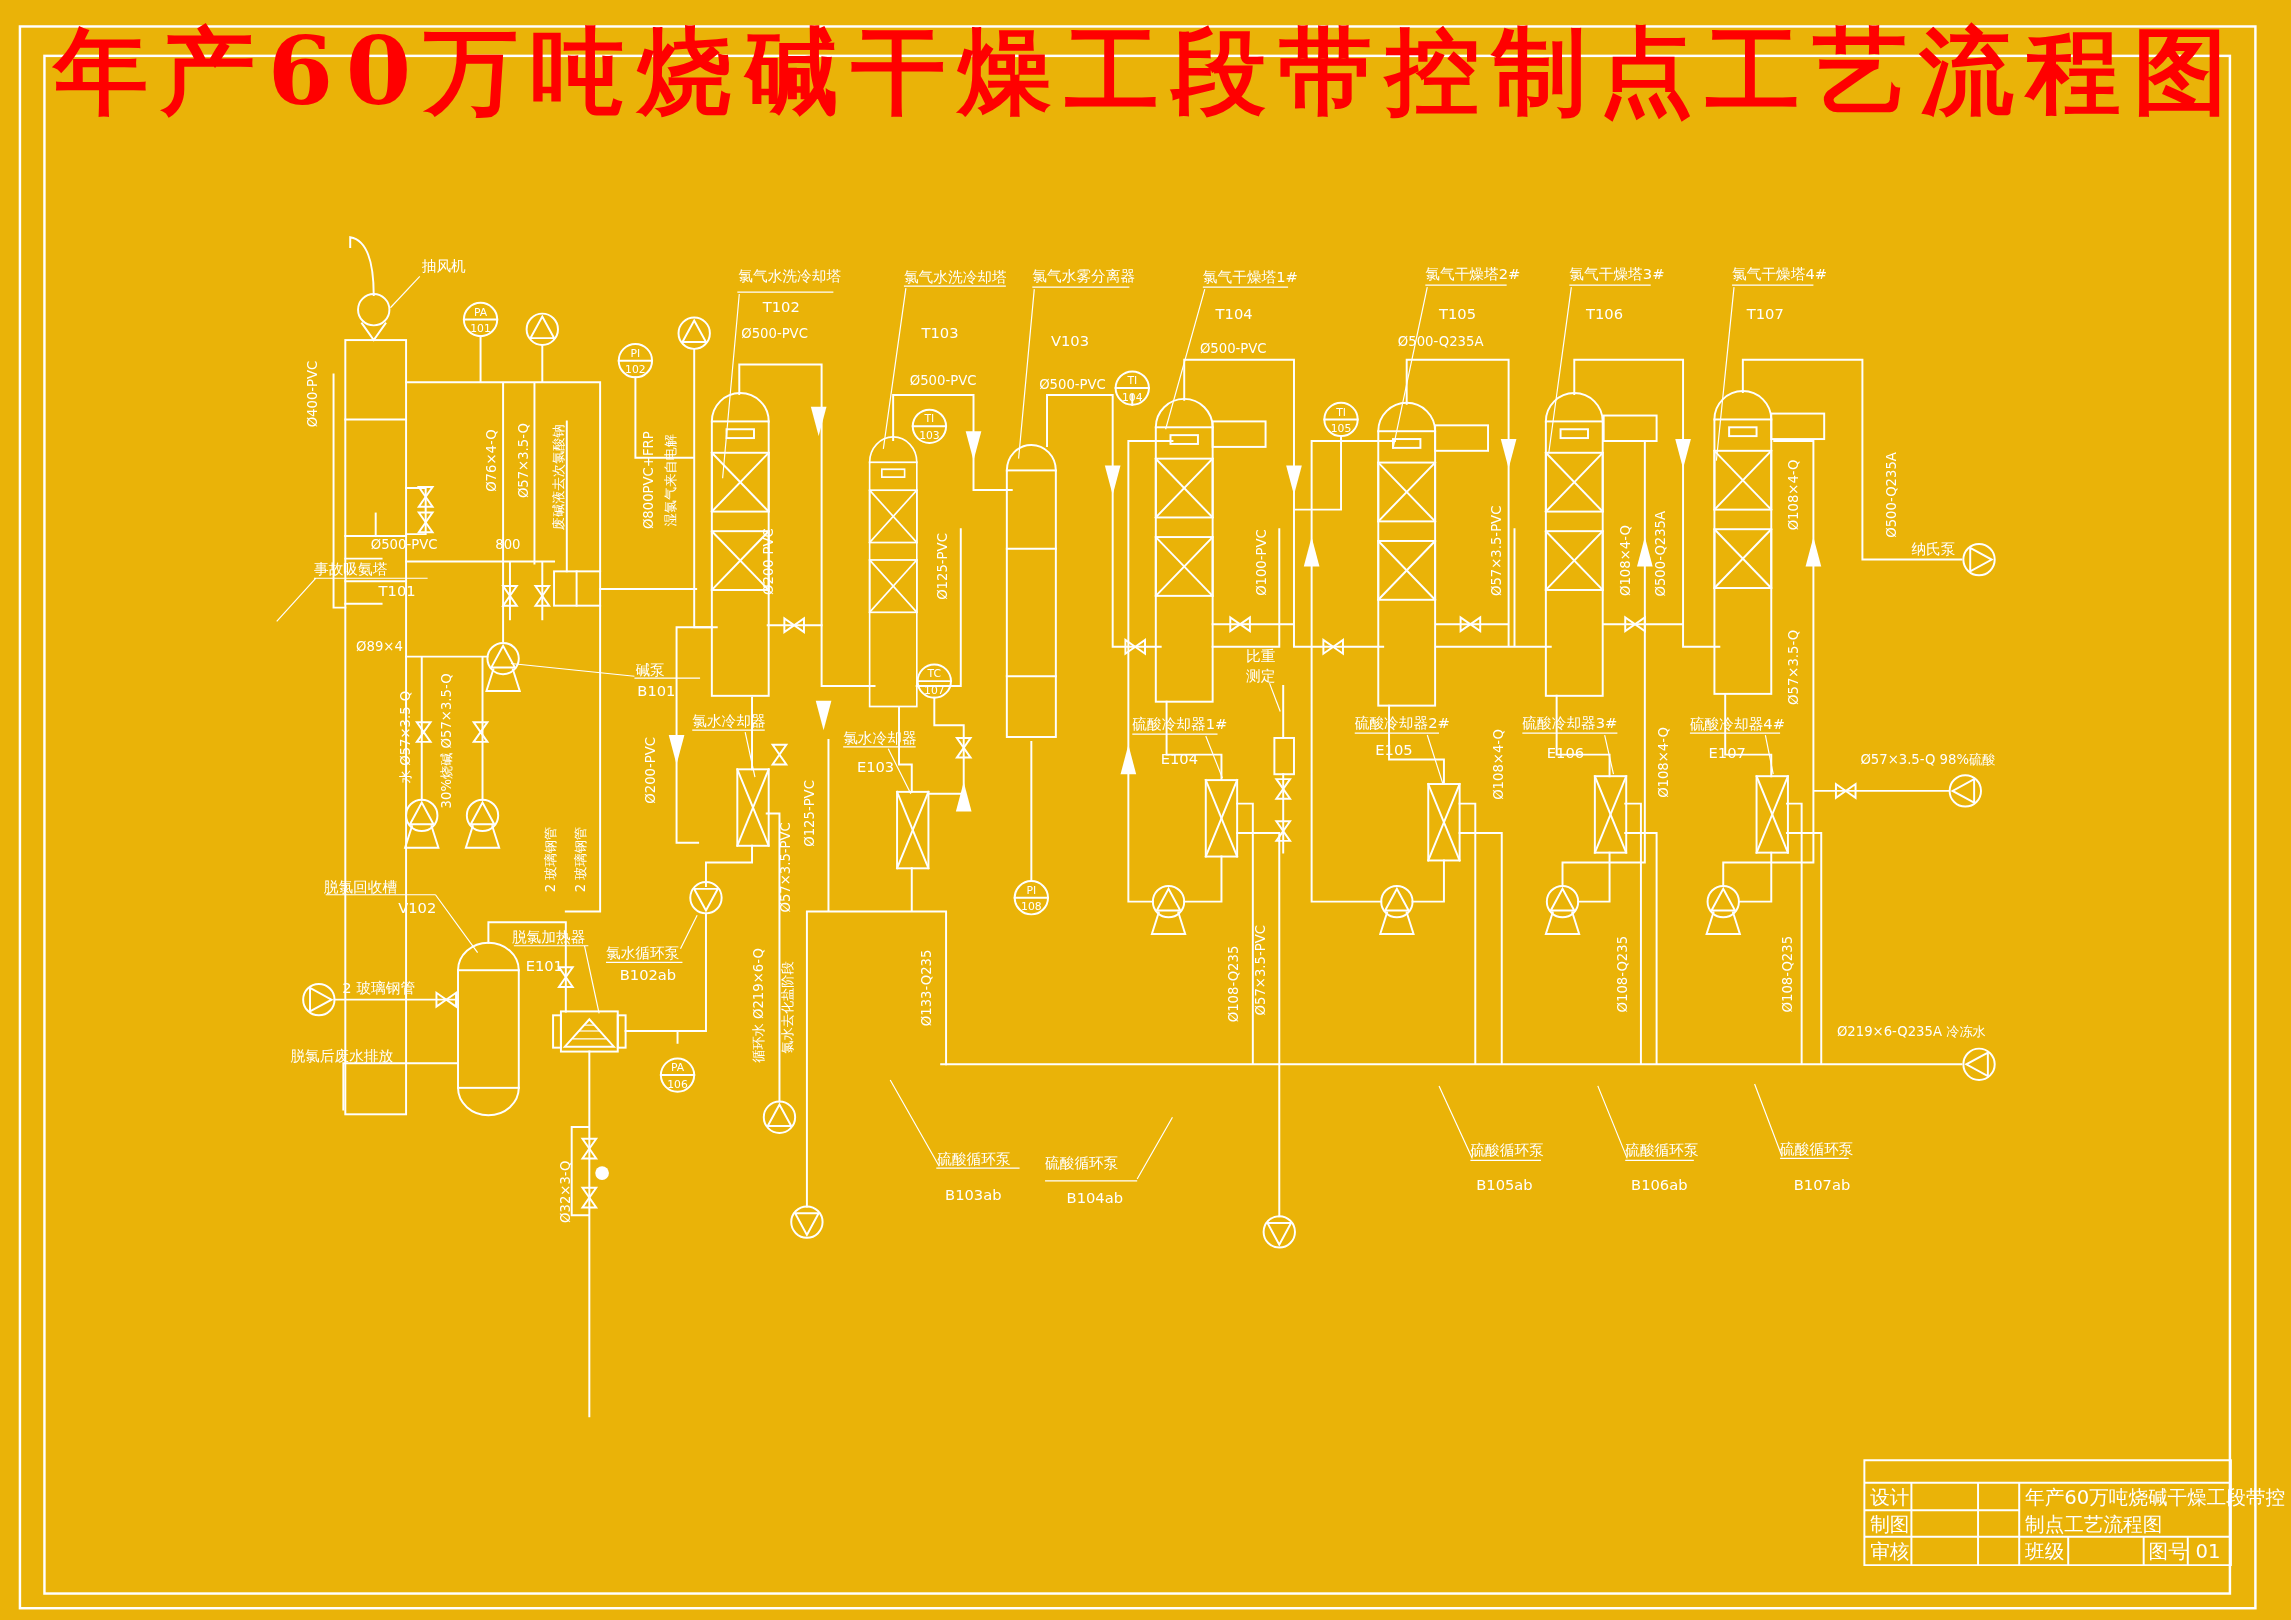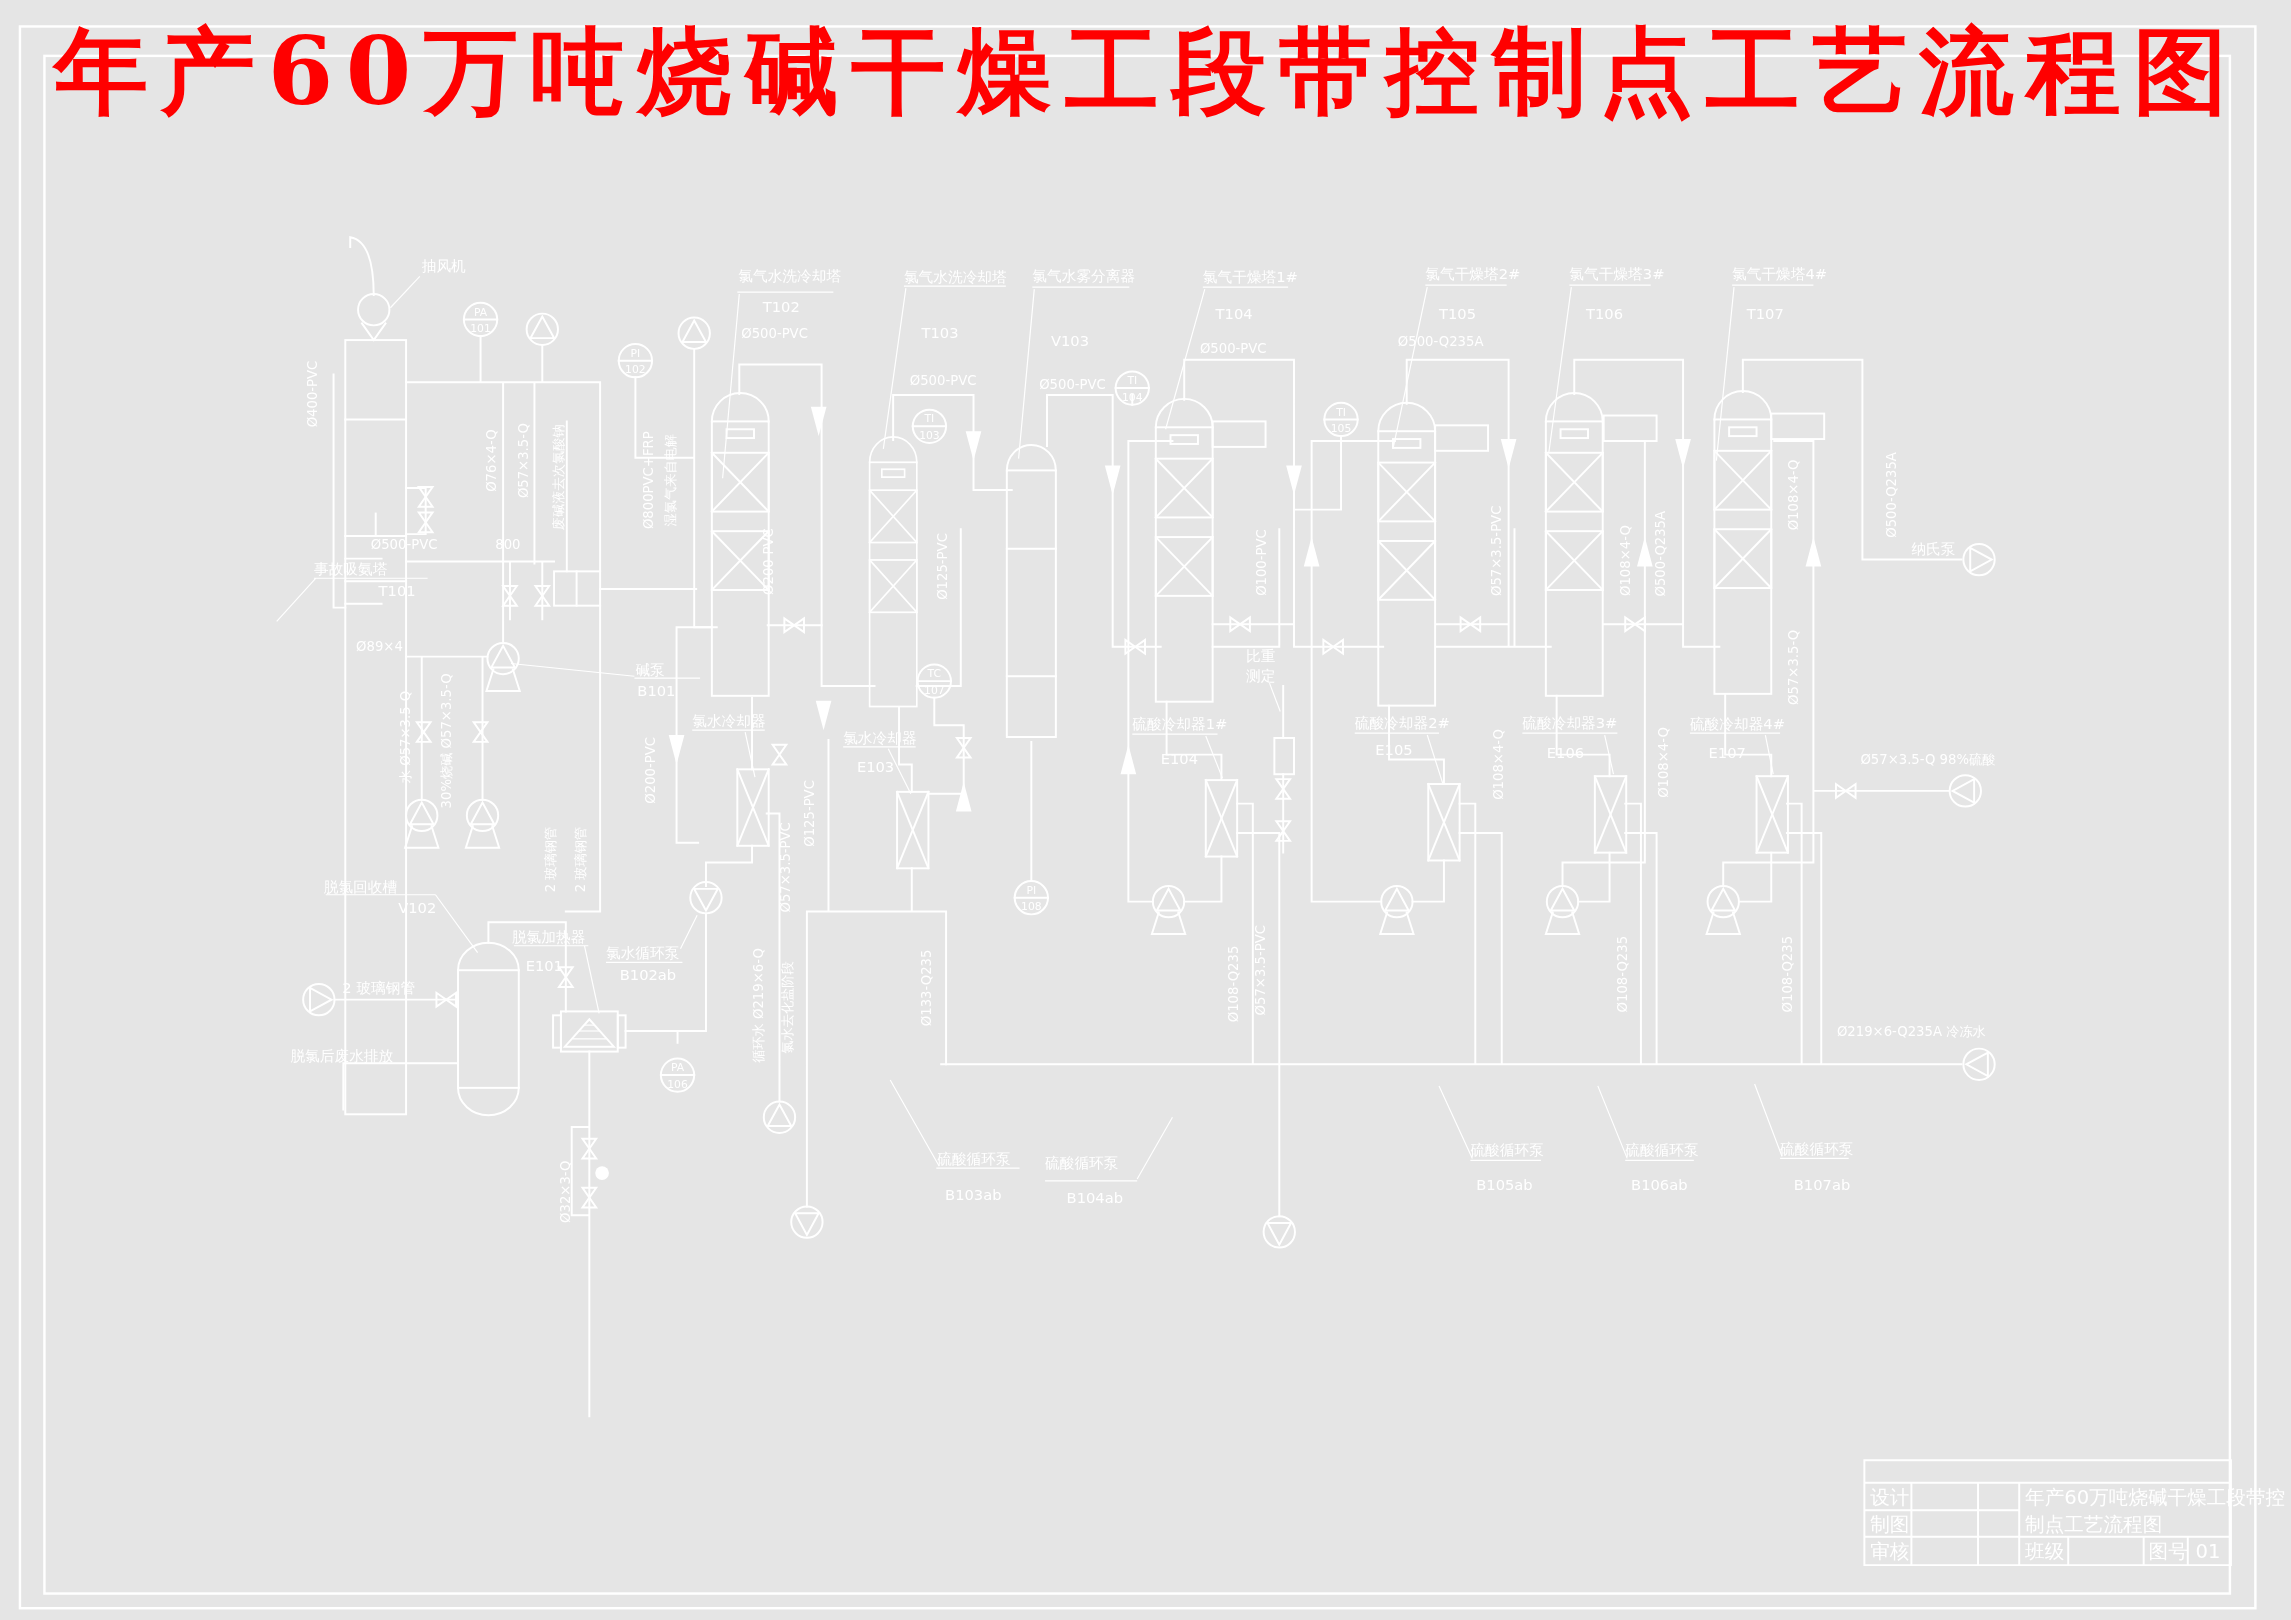--- a/index.html
+++ b/index.html
@@ -1,16 +1,16 @@
 <!DOCTYPE html>
 <html><head>
 <meta charset="utf-8">
 <style>
   html,body{margin:0;padding:0;background:#000;}
-  #stage{position:relative;width:2292px;height:1620px;background:#e5e5e5;overflow:hidden;}
+  #stage{position:relative;width:2292px;height:1620px;background:#eab308;overflow:hidden;}
   svg{position:absolute;left:0;top:0;}
   .ln{fill:none;stroke:#fff;stroke-width:2;stroke-linecap:square;}
   .lt{fill:none;stroke:#fff;stroke-width:1.2;}
   .bd{fill:none;stroke:#fff;stroke-width:2.5;}
   .ar{fill:#fff;stroke:none;}
   .dot{fill:#fff;stroke:none;}
   .tx{fill:#fff;font:15px "DejaVu Sans",sans-serif;}
   .tp{fill:#fff;font:13.5px "DejaVu Sans",sans-serif;}
   .tv{fill:#fff;font:13.5px "DejaVu Sans",sans-serif;text-anchor:middle;}
   .ti{fill:#fff;font:11px "DejaVu Sans",sans-serif;text-anchor:middle;}

